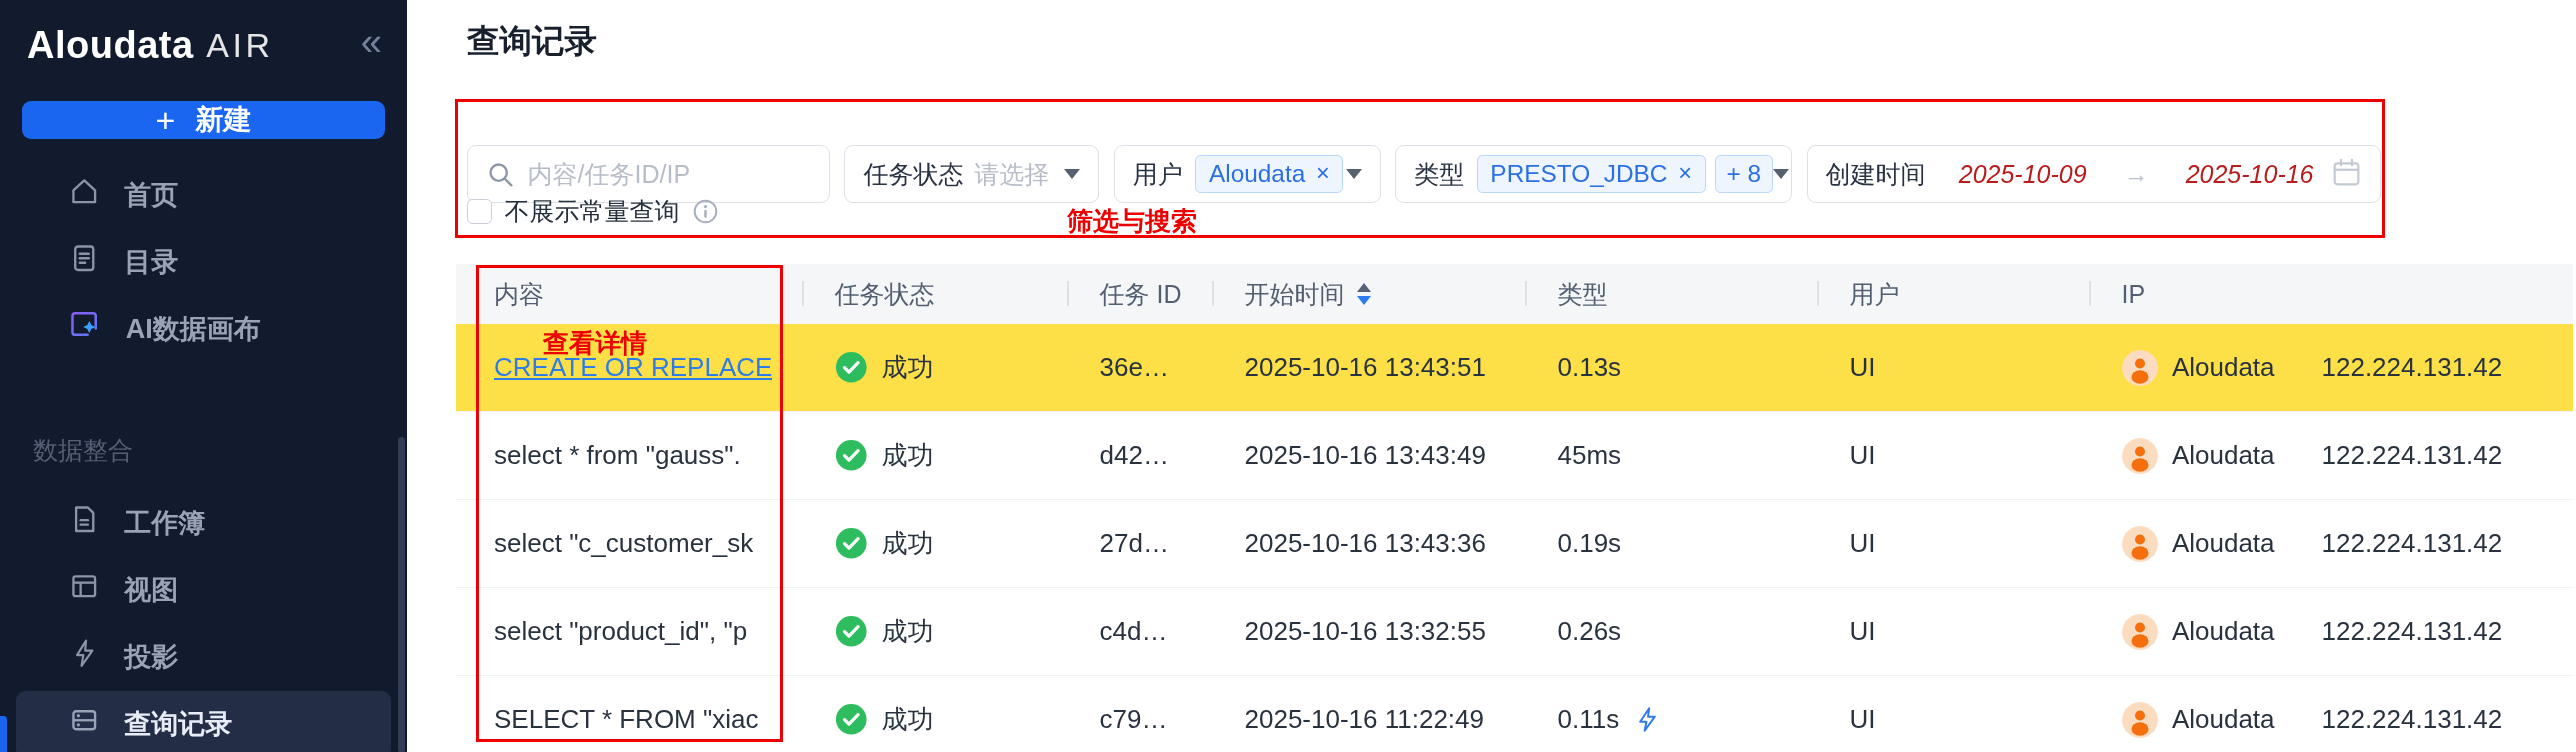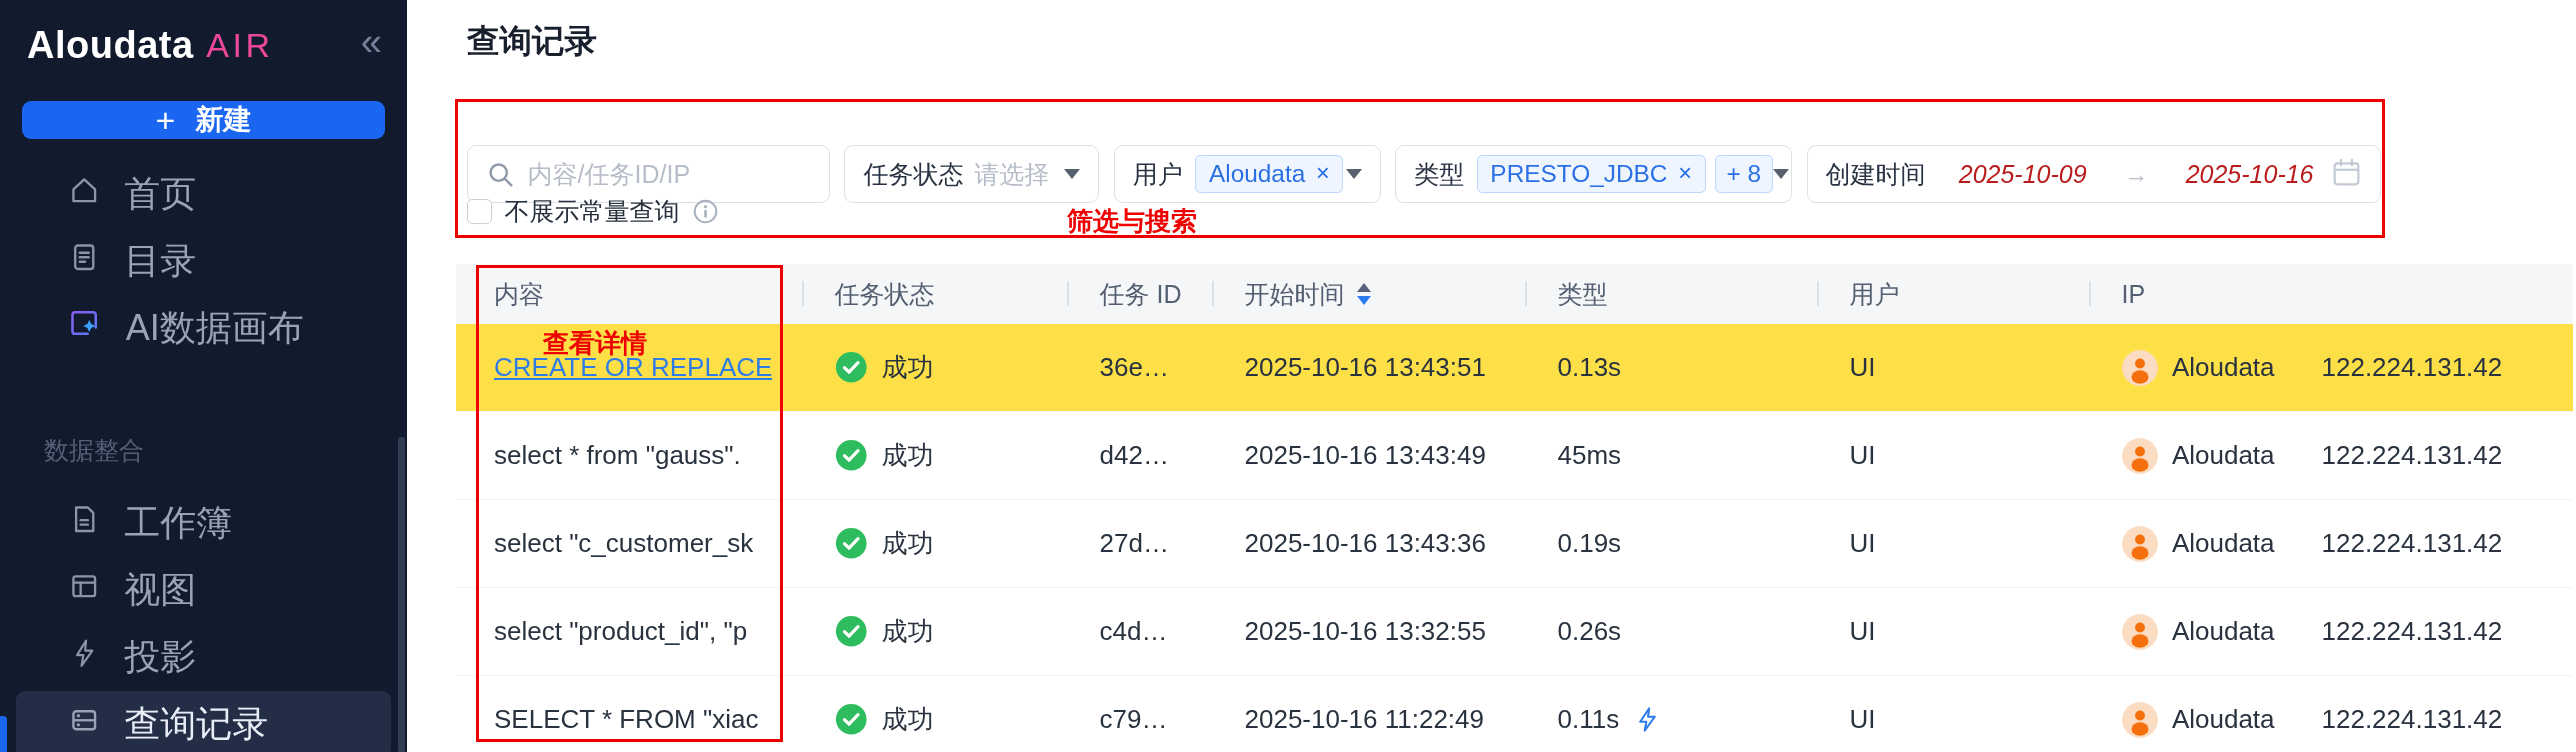--- a/index.html
+++ b/index.html
@@ -5,33 +5,33 @@
   * { margin:0; padding:0; box-sizing:border-box; }
   html,body { width:2576px; height:753px; overflow:hidden;
     font-family:"Liberation Sans","DejaVu Sans",sans-serif; background:#fff; }
   .app { position:relative; width:2573px; height:753px; display:flex; }
 
   
   .sidebar { position:relative; width:407px; height:753px; background:#121b2d;
     flex-shrink:0; display:flex; flex-direction:column; overflow:hidden; }
   .logo-row { display:flex; align-items:center; padding:23.5px 25px 0 27px; height:81px; }
   .brand { color:#fff; font-size:38px; font-weight:800; letter-spacing:0.5px; }
-  .air { color:#ec4899; font-size:34px; font-weight:300; margin-left:12.6px; letter-spacing:3.6px; }
+  .air { color:#e5e5e5; font-size:34px; font-weight:300; margin-left:12.6px; letter-spacing:3.6px; }
   .collapse { margin-left:auto; color:#76809a; font-size:38px; line-height:1;
     cursor:pointer; margin-top:-5.4px; }
   .new-btn { margin:34px 21.7px 0 21.7px; height:69px; background:#1b66f0; border-radius:9px;
     display:flex; align-items:center; justify-content:center; gap:20px; cursor:pointer; }
   .new-btn .plus { color:#fff; font-size:34px; font-weight:400; line-height:1; }
   .new-btn .lbl { color:#fff; font-size:28px; font-weight:600; }
   .nav { margin-top:22.6px; display:flex; flex-direction:column; }
   .nav-item { position:relative; height:67px; display:flex; align-items:center;
-    padding-left:52px; gap:23.5px; color:#99a2b6; font-size:36px; cursor:pointer;
-    margin:0 16.2px; border-radius:9px; }
+    padding-left:52px; gap:23.5px; color:#99a2b6; font-size:27px; cursor:pointer;
+    margin:0 16.2px; border-radius:9px;font-weight:bold; }
   .nav-item svg { flex-shrink:0; }
-  .group-label { margin-top:72px; height:36px; padding-left:44px; color:#565f75;
+  .group-label { margin-top:72px; height:36px; padding-left:33px; color:#565f75;
     font-size:25px; display:flex; align-items:center; }
   .nav-item.active { background:#232d45; color:#e7ecf6; }
   .active-bar { position:absolute; left:0; top:716px; width:7.2px; height:67px;
     background:#1b66f0; border-radius:0 3.6px 3.6px 0; }
   .scroll-thumb { position:absolute; right:1.8px; top:437px; width:7.2px; height:316px;
     background:#323d55; border-radius:3.6px; }
 
   
   .main { position:relative; flex:1; background:#fff; }
   .page-title { position:absolute; left:60px; top:20px; font-size:32.5px; font-weight:700;

